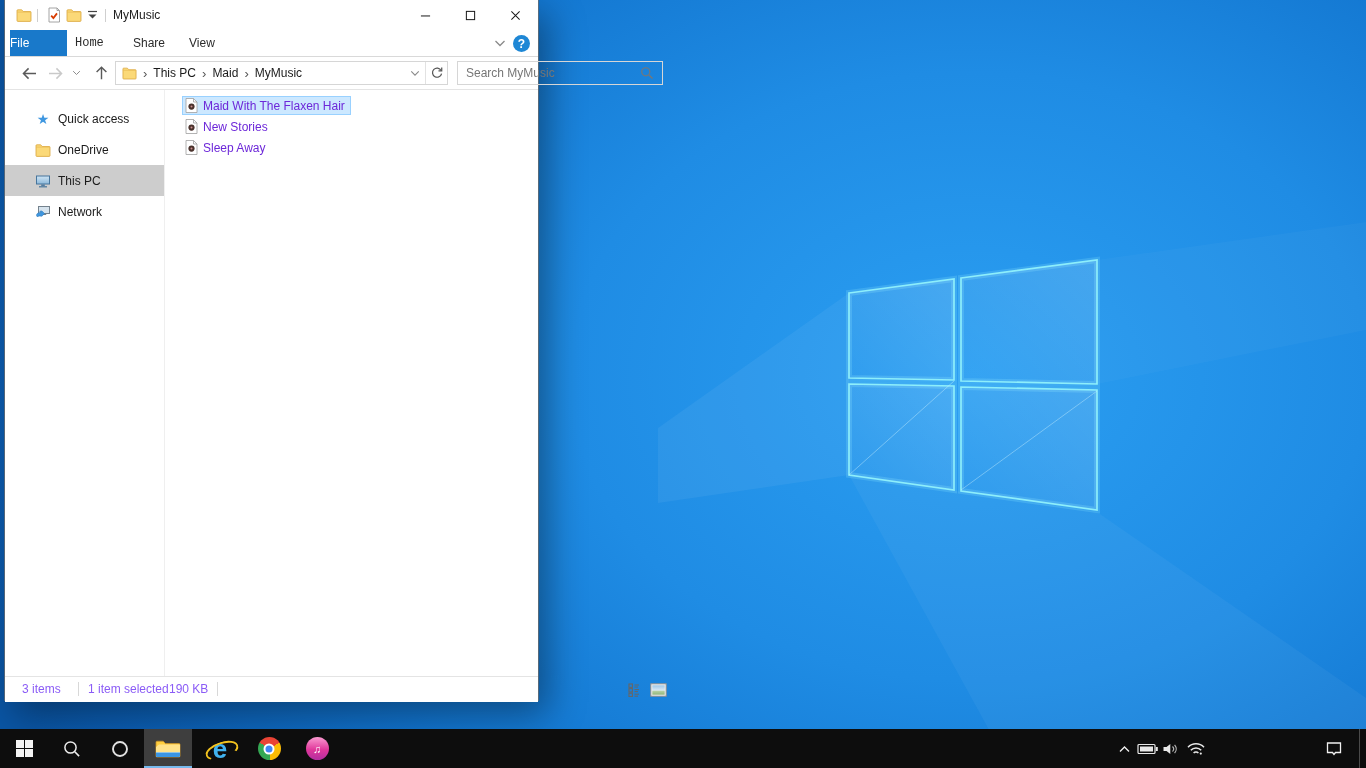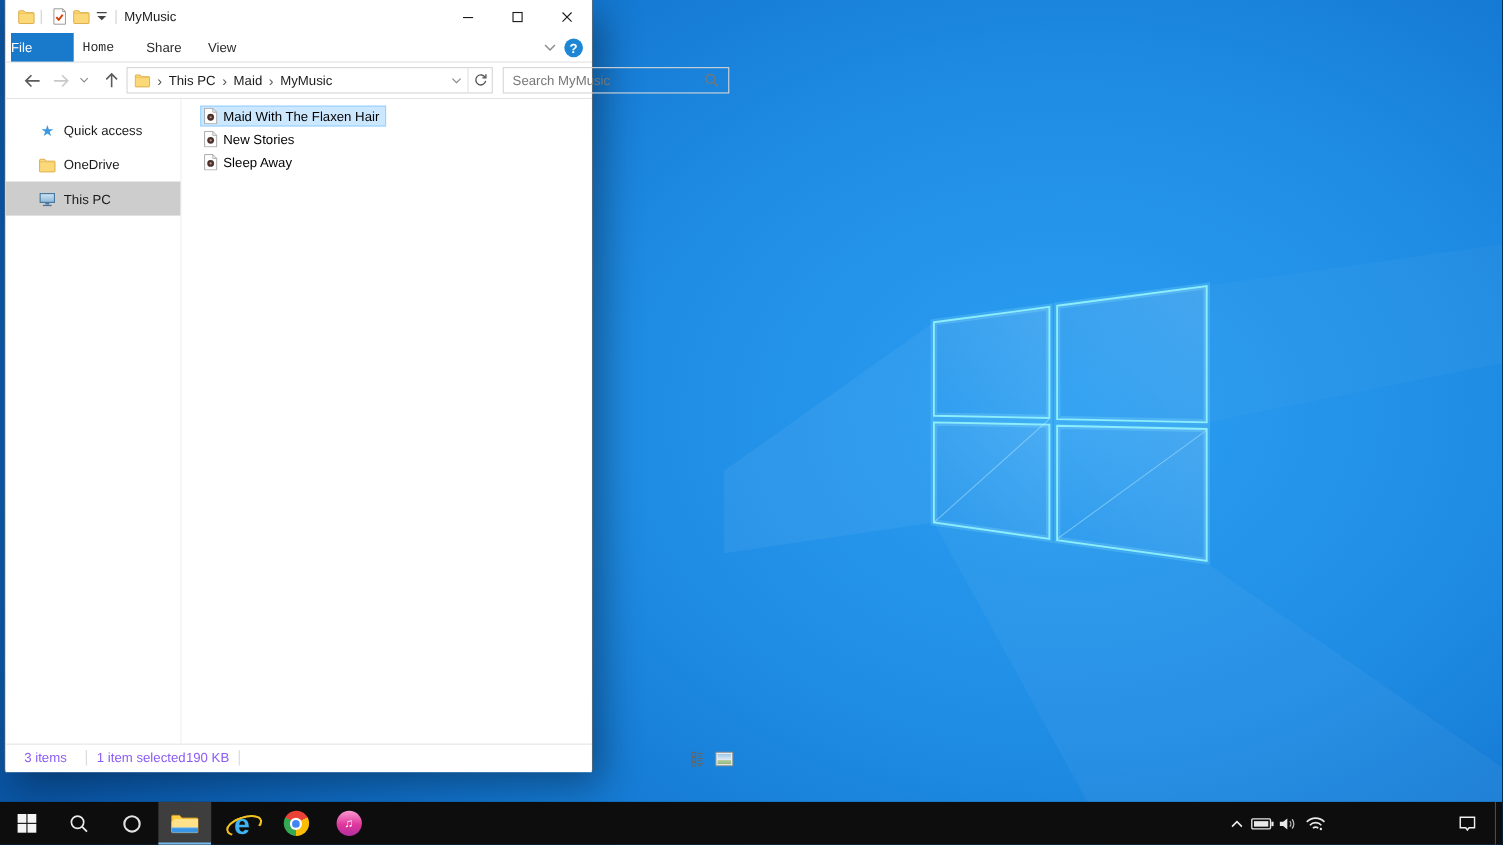--- a/index.html
+++ b/index.html
@@ -58,21 +58,21 @@
     display:grid;place-items:center;}
   .side-item.selected{background:#cdcdcd;}
   .qstar{color:#3f97e0;font-size:14px;line-height:16px;}
 
   .filelist{padding:6px 0 0 17px;}
   .file-row-wrap{height:21px;}
   .file-row{display:inline-flex;align-items:center;height:19px;padding:0 5px 0 2px;
     border:1px solid transparent;gap:5px;box-sizing:border-box;}
   .file-row.selected{background:#cce8ff;border-color:#99d1ff;}
   .file-row .f-icon{width:13px;height:15px;flex:0 0 auto;}
-  .file-row .f-name{font-size:12px;color:#000000;white-space:nowrap;}
+  .file-row .f-name{font-size:12px;color:#6d28d9;white-space:nowrap;}
 
   .statusbar{position:relative;height:25px;border-top:1px solid #e4e4e4;background:#fff;font-size:12px;color:#8b5cf6;}
   .st-text{position:absolute;top:0;line-height:24px;}
   .st-sep{position:absolute;top:5px;width:1px;height:14px;background:#d8d8d8;}
   .view-toggle{position:absolute;top:4px;width:17px;height:17px;display:grid;place-items:center;}
 
   
   .taskbar{position:absolute;left:0;top:729px;width:1366px;height:39px;background:#0d0d0d;}
   .tb-btn{position:absolute;top:0;width:48px;height:39px;display:grid;place-items:center;}
   .tb-btn.active{background:#3e3e3e;box-shadow:inset 0 -2px 0 #76b9ed;}
@@ -375,20 +375,28 @@
           <span>OneDrive</span>
         </div>
         <div class="side-item selected">
           <span class="s-icon">
               <svg width="16" height="16">
                 <use href="#sym-monitor"></use>
               </svg>
             </span>
           <span>This PC</span>
         </div>
+        <div class="side-item">
+          <span class="s-icon">
+              <svg width="16" height="16">
+                <use href="#sym-network"></use>
+              </svg>
+            </span>
+          <span>Network</span>
+        </div>
       </div>
 
       <div class="filelist">
         <div class="file-row-wrap">
           <div class="file-row selected">
             <svg class="f-icon">
                 <use href="#sym-musicfile"></use>
               </svg>
             <span class="f-name">Maid With The Flaxen Hair</span>
           </div>

